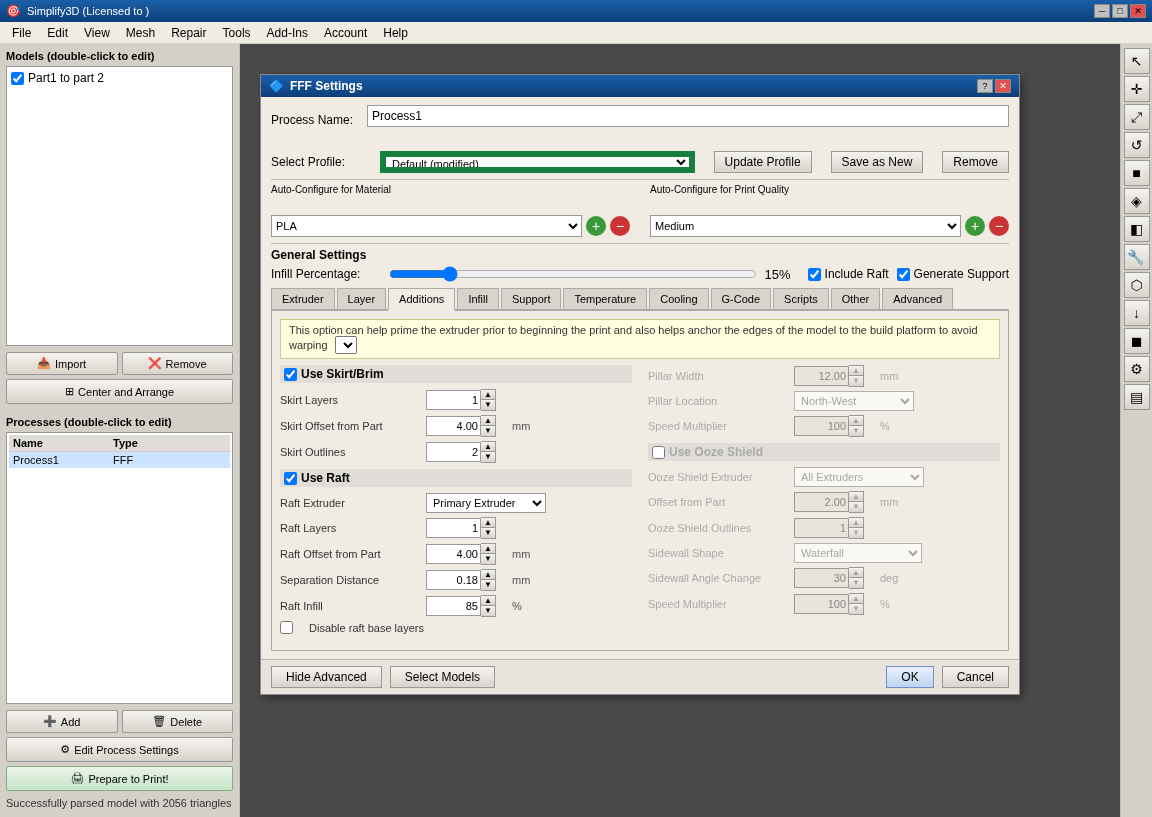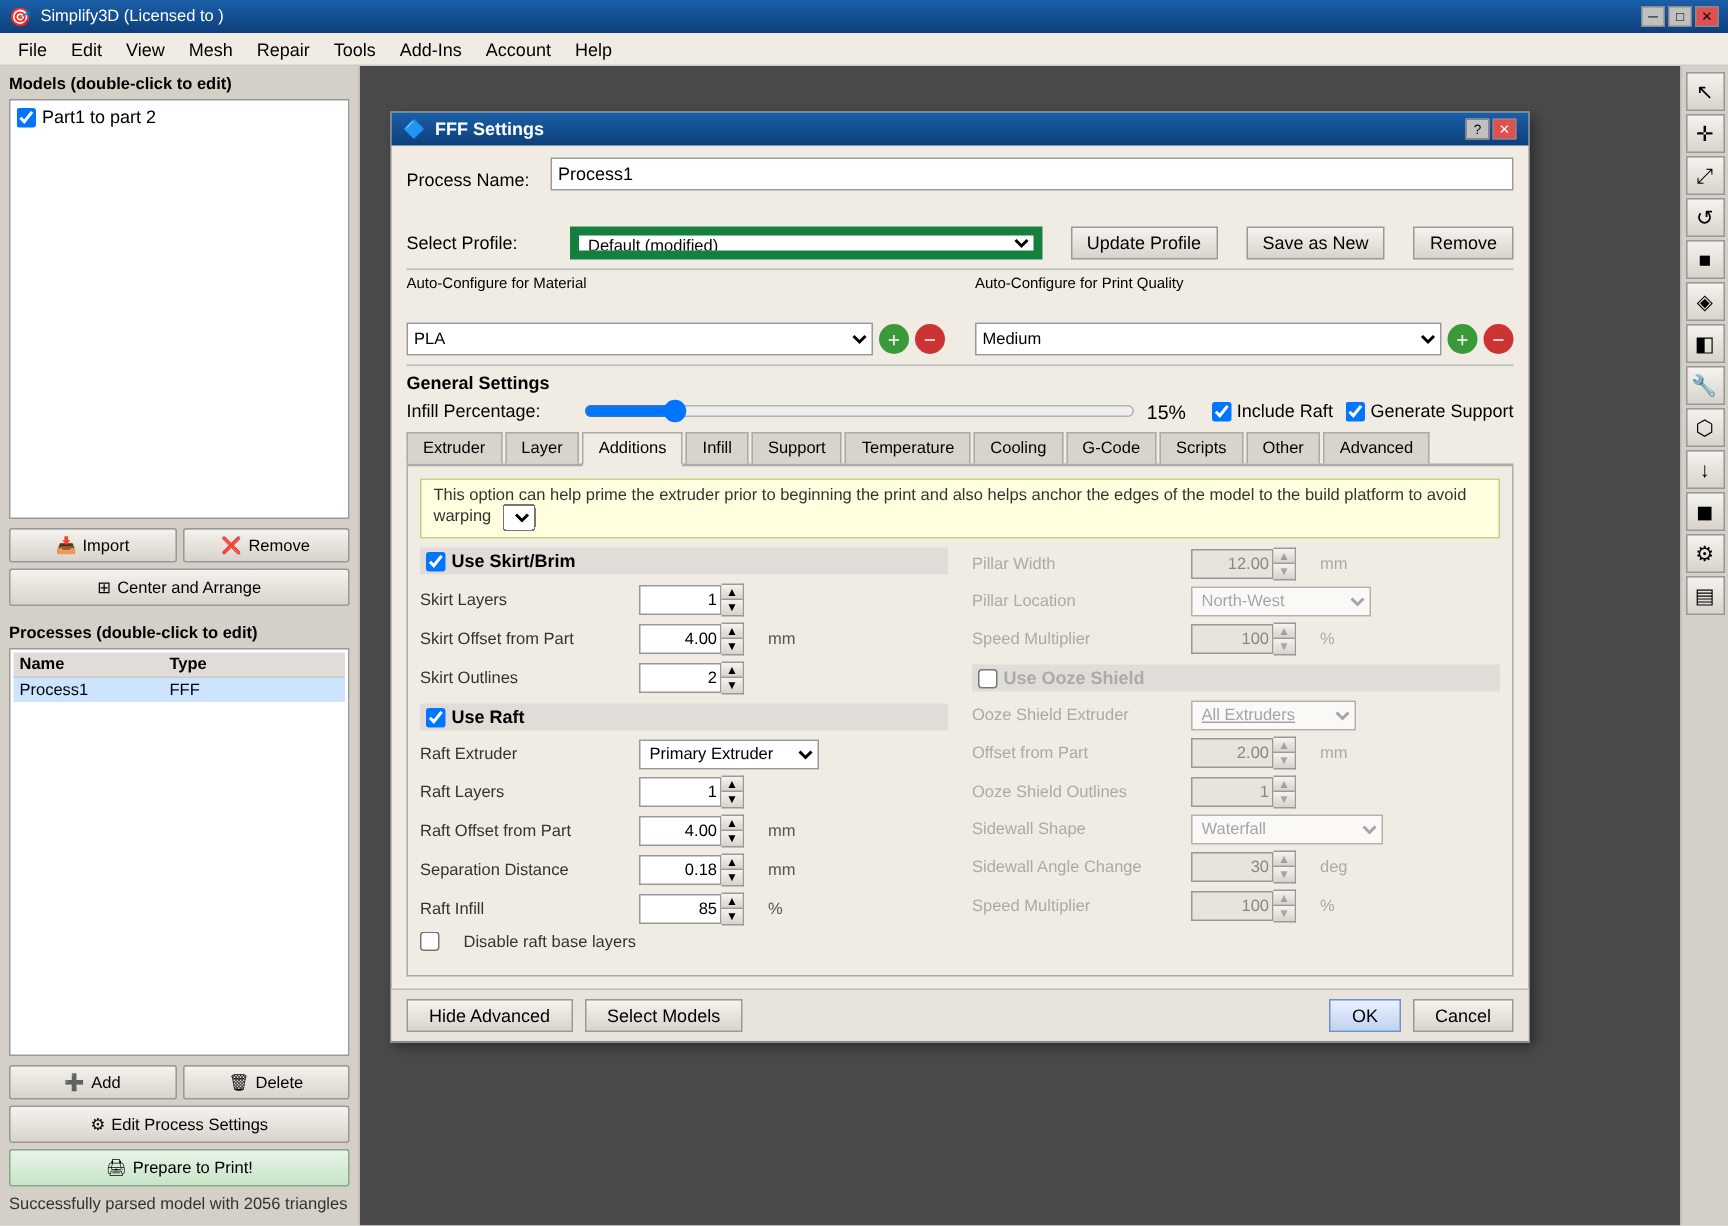--- a/index.html
+++ b/index.html
@@ -862,21 +862,21 @@
               </div>
 
               <div class="raft-section">
                 <div class="section-check">
                   <input type="checkbox" style="">
                   <span class="disabled-label">Use Ooze Shield</span>
                 </div>
 
                 <div class="field-row">
                   <span class="field-label disabled-label">Ooze Shield Extruder</span>
-                  <select class="dropdown-select disabled-field" style="width:110px;text-decoration:underline;" disabled="">
+                  <select class="dropdown-select disabled-field" style="width:130px;" disabled="">
                     <option>All Extruders</option>
                   </select>
                 </div>
 
                 <div class="field-row">
                   <span class="field-label disabled-label">Offset from Part</span>
                   <div class="spinner-group">
                     <input class="field-input disabled-field" type="text" value="2.00" disabled="" style="">
                     <div class="spinner-btns">
                       <button class="spin-btn" disabled="">▲</button>

